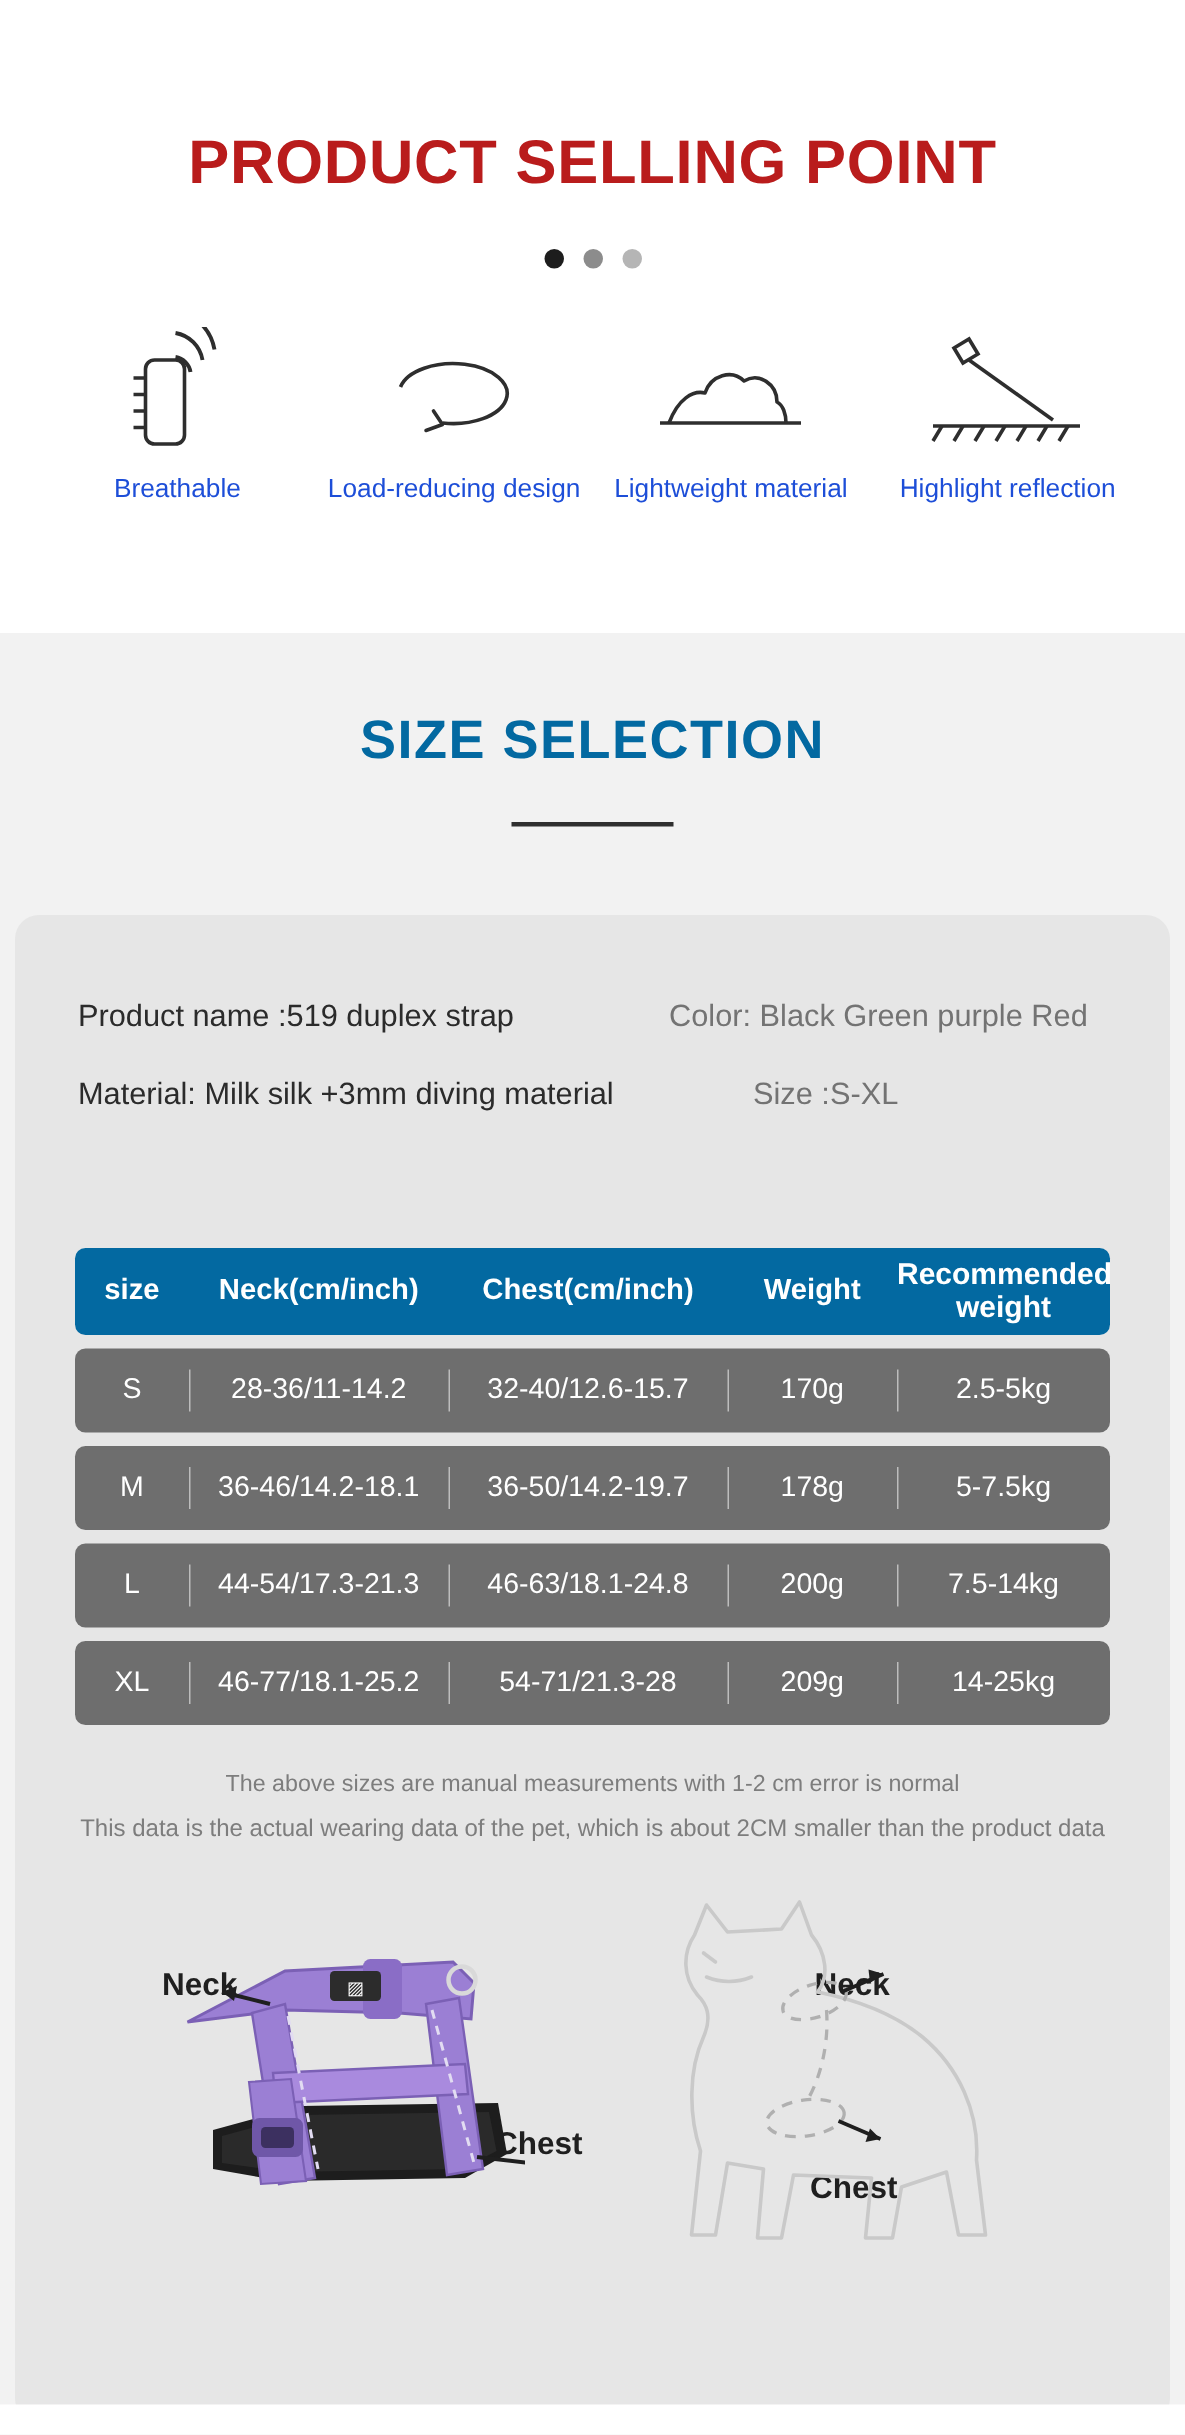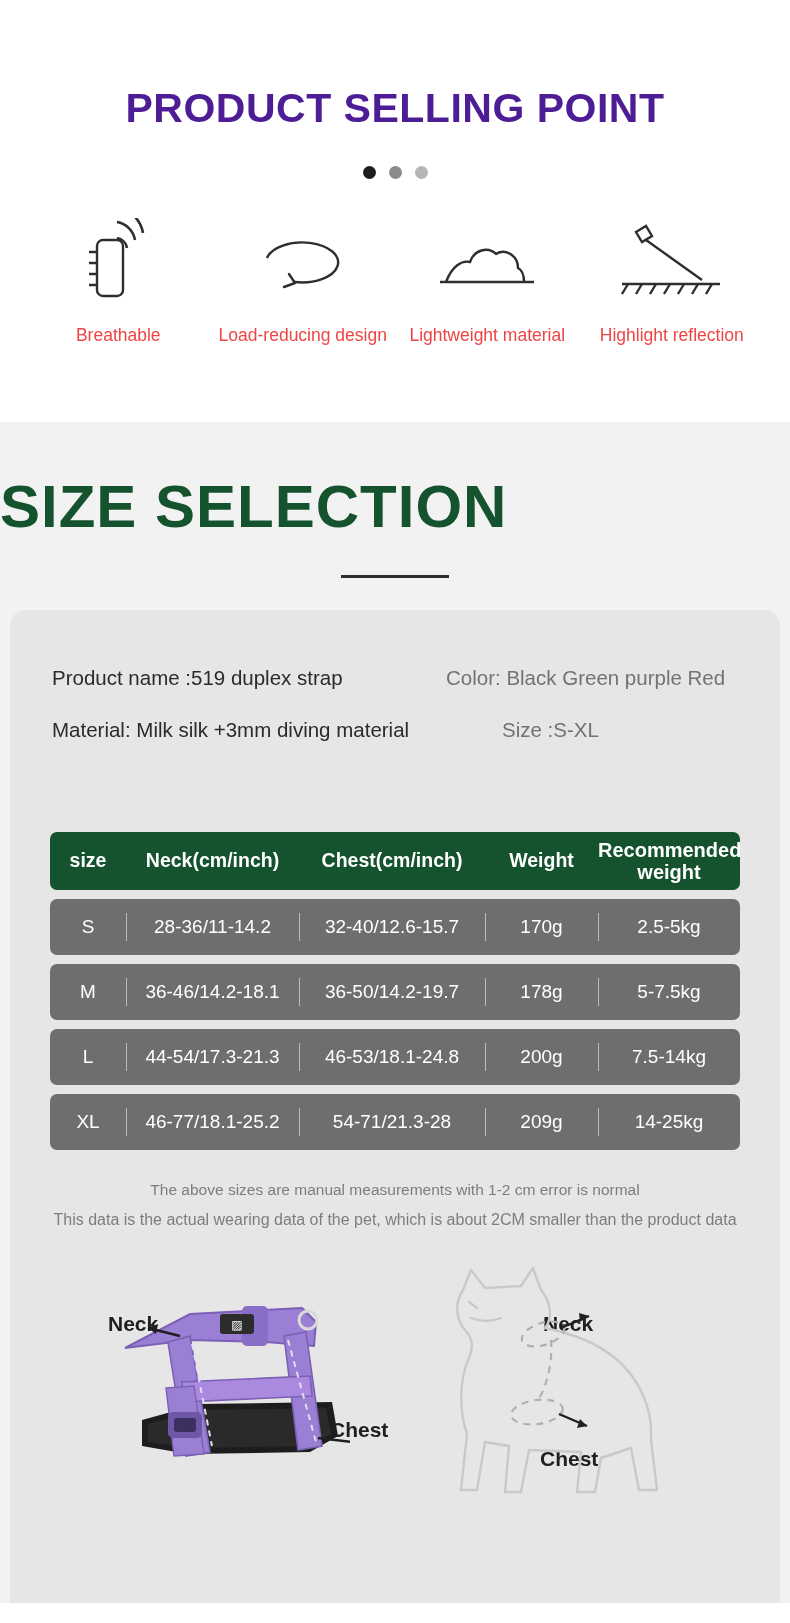--- a/index.html
+++ b/index.html
@@ -17,21 +17,21 @@
     position: relative;
     width: 790px;
     height: 422px;
     background: #ffffff;
   }
   .selling-title {
     text-align: center;
     font-size: 41px;
     font-weight: bold;
     letter-spacing: 0.5px;
-    color: #4c1d95;
+    color: #b91c1c;
     padding-top: 85px;
   }
   .dots {
     display: flex;
     justify-content: center;
     gap: 13px;
     margin-top: 34px;
   }
   .dot { width: 13px; height: 13px; border-radius: 50%; }
   .dot.d0 { background: #1d1d1d; }
@@ -47,37 +47,38 @@
     flex: 1;
     text-align: center;
   }
   .feature .ic {
     height: 90px;
     display: flex;
     align-items: center;
     justify-content: center;
   }
   .feature .lbl {
-    margin-top: 20px;
+    margin-top: 10px;
     font-size: 17.5px;
-    color: #ef4444;
+    color: #1d4ed8;
     white-space: nowrap;
   }
 
   
   .sec-size {
     position: relative;
     width: 790px;
     height: 1201px;
     background: #f2f2f2;
   }
   .size-title {
-    font-size: 60px;
+    text-align: center;
+    font-size: 36px;
     font-weight: bold;
-    color: #14532d;
+    color: #0369a1;
     letter-spacing: 1px;
     padding-top: 50px;
   }
   .underline {
     width: 108px;
     height: 3px;
     background: #2f2f2f;
     margin: 34px auto 0;
   }
 
@@ -110,21 +111,21 @@
   .trow {
     display: flex;
     align-items: center;
     background: #6e6e6e;
     color: #fff;
     border-radius: 7px;
     height: 56px;
     margin-bottom: 9px;
     overflow: hidden;
   }
-  .trow.head { background: #14532d; height: 58px; border-radius: 7px; }
+  .trow.head { background: #0369a1; height: 58px; border-radius: 7px; }
   .tcell {
     text-align: center;
     font-size: 19px;
     position: relative;
     line-height: 1.1;
   }
   .trow .tcell + .tcell::before {
     content: "";
     position: absolute;
     left: 0; top: 50%;
@@ -292,21 +293,21 @@
           <div class="tcell c0">M</div>
           <div class="tcell c1">36-46/14.2-18.1</div>
           <div class="tcell c2">36-50/14.2-19.7</div>
           <div class="tcell c3">178g</div>
           <div class="tcell c4">5-7.5kg</div>
         </div>
 
         <div class="trow">
           <div class="tcell c0">L</div>
           <div class="tcell c1">44-54/17.3-21.3</div>
-          <div class="tcell c2">46-53/18.1-24.8</div>
+          <div class="tcell c2">46-63/18.1-24.8</div>
           <div class="tcell c3">200g</div>
           <div class="tcell c4">7.5-14kg</div>
         </div>
 
         <div class="trow">
           <div class="tcell c0">XL</div>
           <div class="tcell c1">46-77/18.1-25.2</div>
           <div class="tcell c2">54-71/21.3-28</div>
           <div class="tcell c3">209g</div>
           <div class="tcell c4">14-25kg</div>

